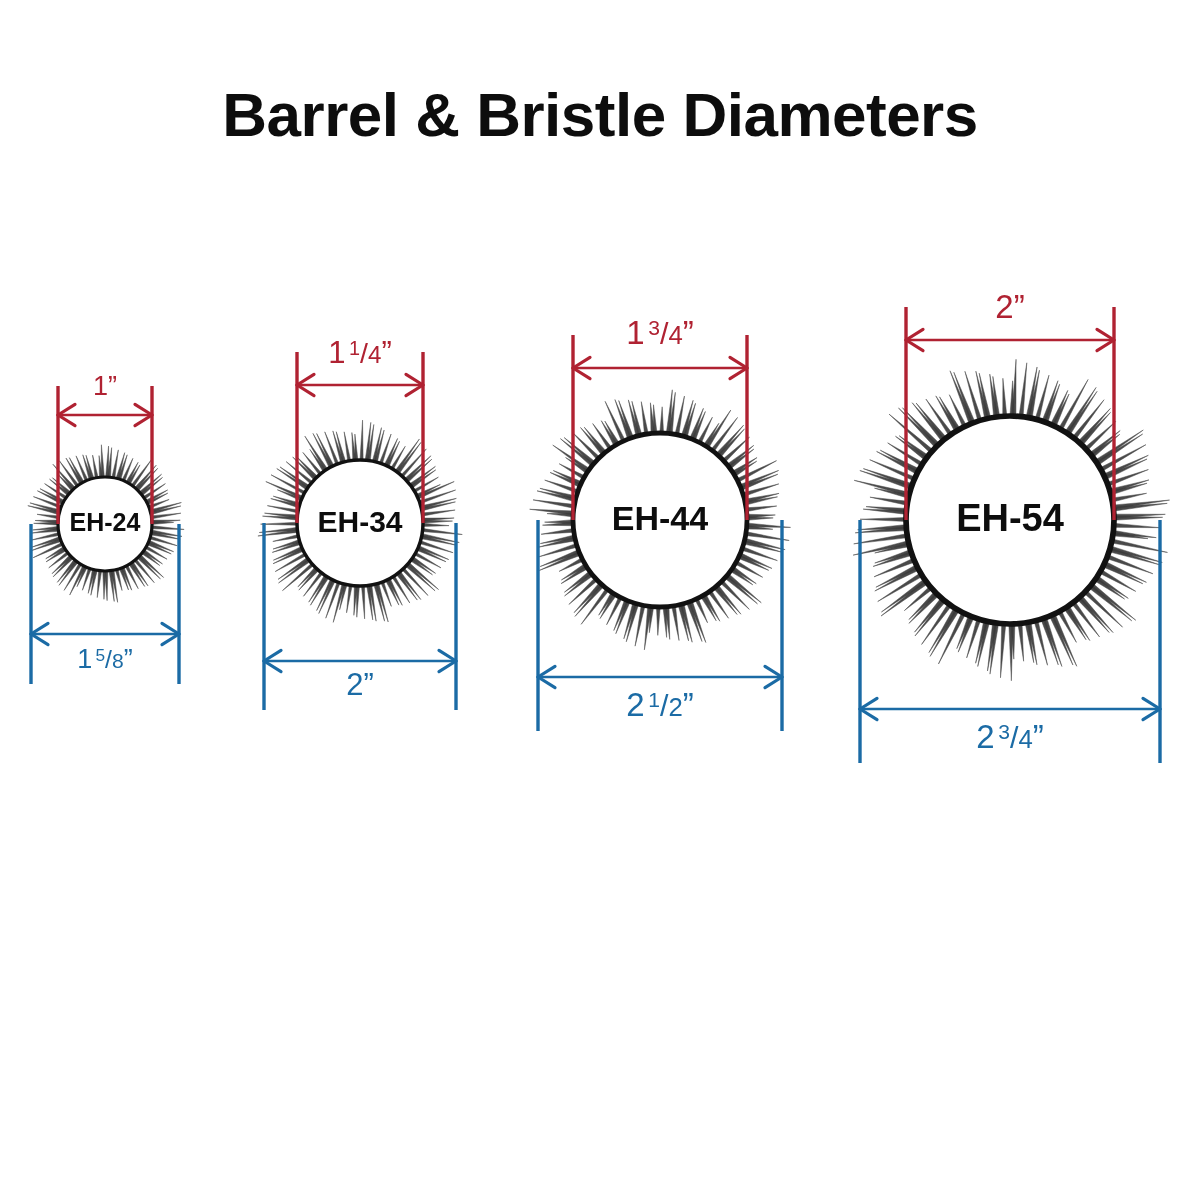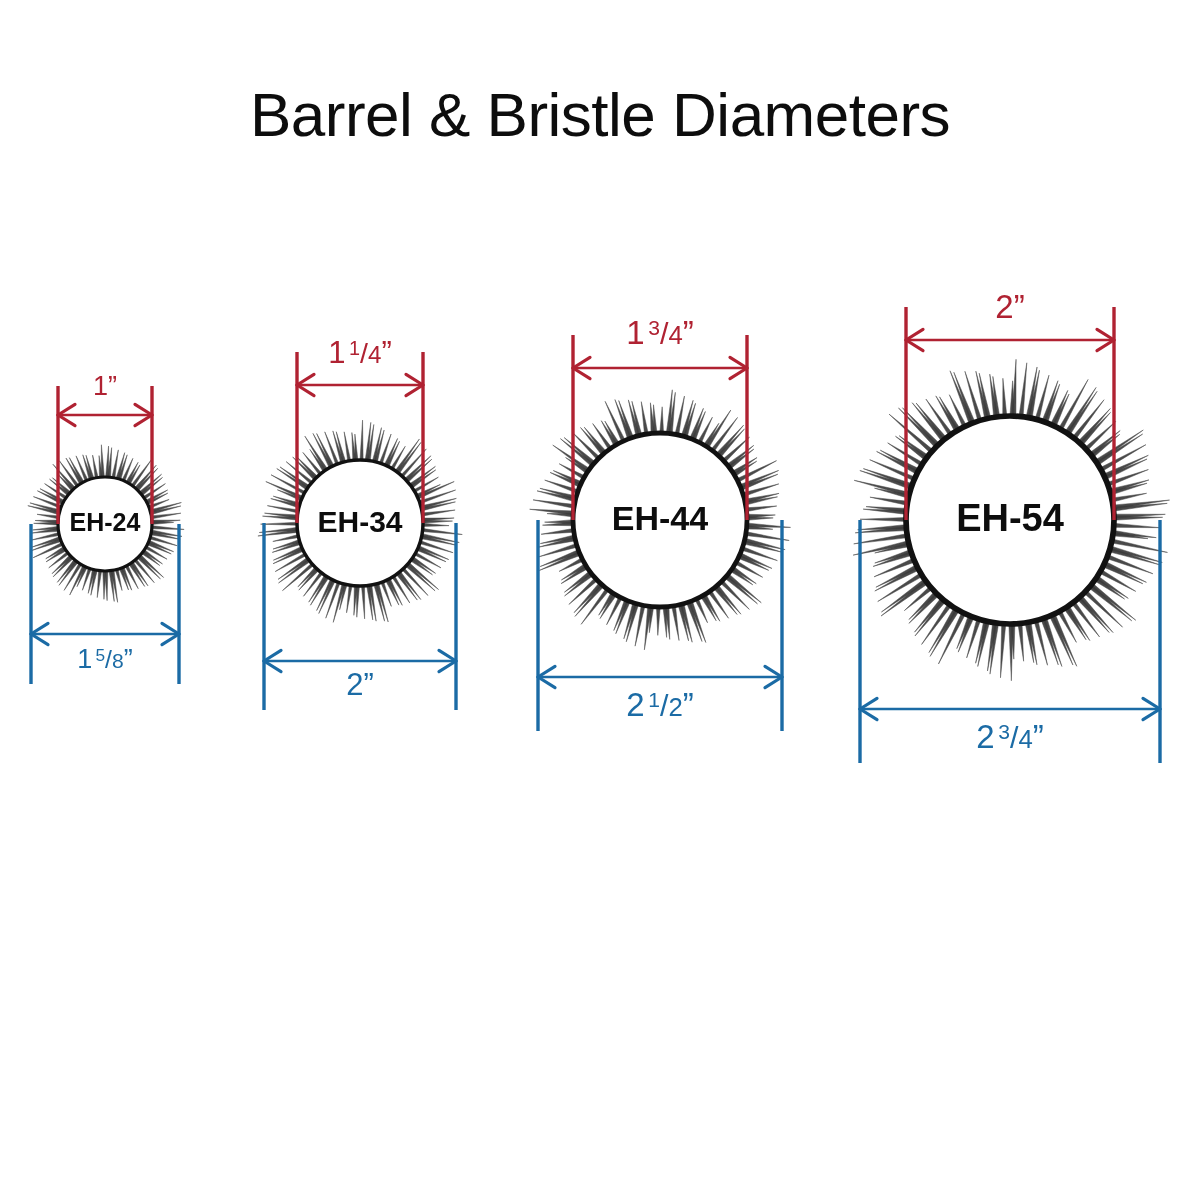--- a/index.html
+++ b/index.html
@@ -21,21 +21,21 @@
     width: 1200px;
     height: 1200px;
   }
   .page-title {
     position: absolute;
     left: 0;
     top: 84px;
     width: 1200px;
     text-align: center;
     font-family: "Liberation Sans", sans-serif;
-    font-weight: normal;
+    font-weight: bold;
     font-size: 62px;
     letter-spacing: -0.5px;
     color: #0d0d0d;
     line-height: 1;
     white-space: nowrap;
   }
   #diagram-canvas {
     position: absolute;
     left: 0;
     top: 0;

